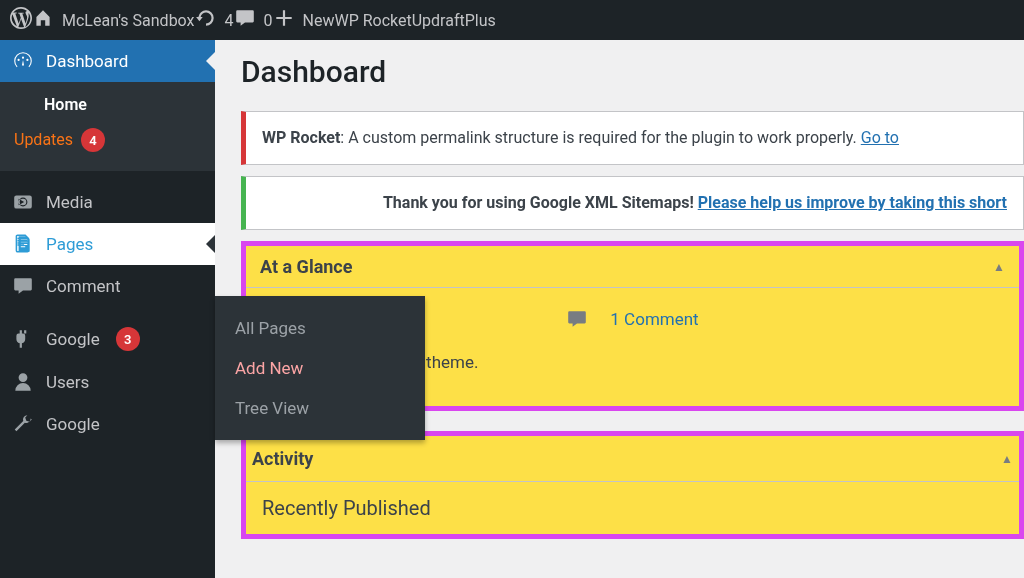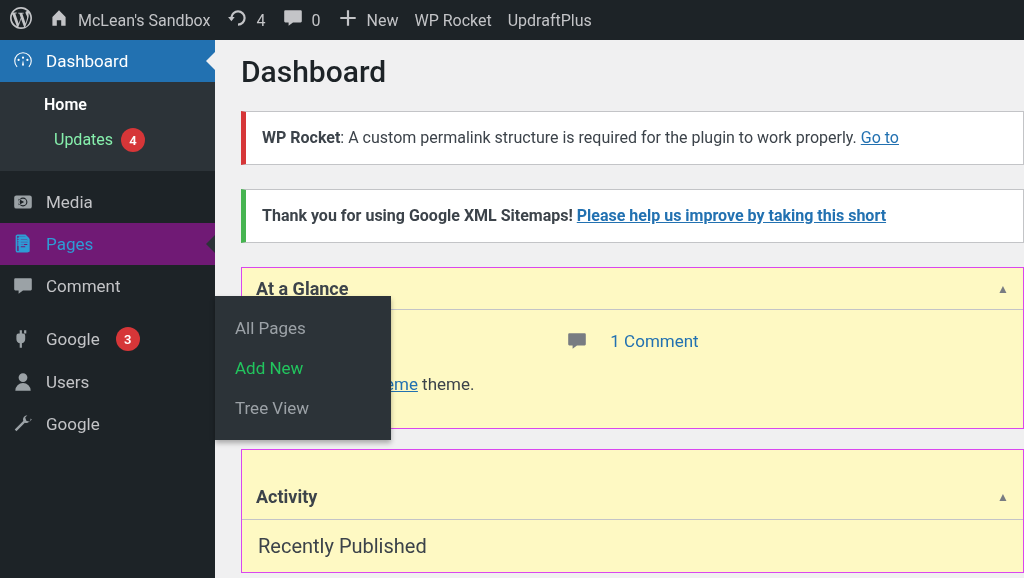--- a/index.html
+++ b/index.html
@@ -1,58 +1,58 @@
 <!DOCTYPE html>
 <html><head>
 <meta charset="utf-8">
 <style>
   * { box-sizing: border-box; margin: 0; padding: 0; }
   html, body { width: 1024px; height: 578px; overflow: hidden; font-family: -apple-system, BlinkMacSystemFont, "Segoe UI", Roboto, sans-serif; font-size: 15px; color: #3c434a; }
   
-  .adminbar { position: absolute; top: 0; left: 0; right: 0; height: 40px; background: #1d2327; color: #c3c4c7; display: flex; align-items: center; padding-left: 10px; gap: 16px; font-size: 16px; }
+  .adminbar { position: absolute; top: 0; left: 0; right: 0; height: 40px; background: #1d2327; color: #c3c4c7; display: flex; align-items: center; padding-left: 10px; gap: 0; font-size: 16px; }
   .adminbar .ab-item { display: flex; align-items: center; gap: 8px; cursor: pointer; color: #c3c4c7; }
   .adminbar .ab-icon svg { width: 22px; height: 22px; fill: #c3c4c7; }
   .adminbar .ab-num { color: #c3c4c7; }
   
   .sidebar { position: absolute; top: 40px; left: 0; width: 215px; bottom: 0; background: #1d2327; color: #c3c4c7; }
   .menu-item { display: flex; align-items: center; gap: 12px; padding: 10px 12px; font-size: 17px; cursor: pointer; position: relative; }
   .menu-item svg { width: 22px; height: 22px; fill: rgba(240,246,252,0.6); }
   .menu-item.current { background: #2271b1; color: #fff; }
   .menu-item.current svg { fill: #fff; }
   .menu-item.current::after { content: ""; position: absolute; right: -1px; top: 50%; transform: translateY(-50%); border: 10px solid transparent; border-right-color: #f0f0f1; }
   .submenu { background: #2c3338; padding: 6px 0 12px 0; }
   .submenu-item { padding: 7px 14px; font-size: 16px; cursor: pointer; }
   .submenu-item.current a, .submenu-item.current { color: #fff; font-weight: 600; margin-left: 30px; }
-  .submenu-item .dim { color: #86efac; margin-left: 40px; }
+  .submenu-item .dim { color: #f97316; }
   .separator { height: 10px; }
-  .menu-item.open { background: #701a75; color: #2e9cd6; }
+  .menu-item.open { background: #ffffff; color: #2e9cd6; }
   .menu-item.open svg { fill: #2e9cd6; }
   .menu-item.open::after { content: ""; position: absolute; right: -1px; top: 50%; transform: translateY(-50%); border: 10px solid transparent; border-right-color: #2c3338; }
   .badge { display: inline-flex; justify-content: center; align-items: center; min-width: 24px; height: 24px; border-radius: 12px; background: #d63638; color: #fff; font-size: 13px; font-weight: 600; padding: 0 6px; margin-left: 4px; }
   
-  .flyout { position: absolute; top: 296px; left: 215px; width: 176px; background: #2c3338; color: #9ca2a7; box-shadow: 0 3px 5px rgba(0,0,0,0.3); padding: 12px 0; z-index: 10; }
+  .flyout { position: absolute; top: 296px; left: 215px; width: 210px; background: #2c3338; color: #9ca2a7; box-shadow: 0 3px 5px rgba(0,0,0,0.3); padding: 12px 0; z-index: 10; }
   .fly-item { padding: 10px 20px; font-size: 17px; cursor: pointer; }
-  .fly-item.active { color: #22c55e; }
+  .fly-item.active { color: #fca5a5; }
   
   .main { position: absolute; top: 40px; left: 215px; right: 0; bottom: 0; background: #f0f0f1; padding: 14px 0 0 26px; overflow: hidden; }
   h1.page-title { font-size: 30px; font-weight: 500; color: #1d2327; margin-bottom: 22px; }
-  .notice { background: #fff; border: 1px solid #c3c4c7; border-left-width: 5px; margin-bottom: 24px; padding: 14px 16px; font-size: 16px; line-height: 1.5; }
+  .notice { background: #fff; border: 1px solid #c3c4c7; border-left-width: 5px; margin-bottom: 11px; padding: 14px 16px; font-size: 16px; line-height: 1.5; }
   .notice.red { border-left-color: #d63638; }
-  .notice.green { border-left-color: #46b450; }
+  .notice.green { border-left-color: #46b450; text-align: right; }
   .notice a { color: #2271b1; text-decoration: underline; }
-  .metabox { background: #fef9c3; border: 1px solid #d946ef; margin-bottom: 20px; }
+  .metabox { background: #fde047; border: 5px solid #d946ef; margin-bottom: 20px; }
   .metabox-head { padding: 10px 14px; font-weight: 700; font-size: 18px; border-bottom: 1px solid #c3c4c7; display: flex; justify-content: space-between; align-items: center; }
   .tri { color: #787c82; font-size: 12px; }
   .glance-body { padding: 14px 16px; font-size: 16px; }
   .glance-comment { display: flex; justify-content: center; align-items: center; gap: 22px; padding: 6px 0 22px 0; }
   .glance-comment a { color: #2271b1; text-decoration: none; font-size: 17px; }
   .glance-comment svg { width: 22px; height: 22px; fill: #787c82; }
   .glance-theme { font-size: 17px; }
   .glance-theme a { color: #2271b1; text-decoration: underline; }
-  .activity-head { padding: 12px 14px; font-weight: 700; font-size: 18px; display: flex; justify-content: space-between; align-items: center; border-bottom: 1px solid #c3c4c7; margin-top: 24px; }
+  .activity-head { padding: 12px 6px; font-weight: 700; font-size: 18px; display: flex; justify-content: space-between; align-items: center; border-bottom: 1px solid #c3c4c7; }
   .activity-body { padding: 14px 16px; font-size: 20px; }
 </style>
 </head>
 <body>
 
 <div class="adminbar">
   <span class="ab-item">
     <span class="ab-icon">
       <svg viewBox="0 0 20 20">
           <path d="M10 0C4.5 0 0 4.5 0 10s4.5 10 10 10 10-4.5 10-10S15.5 0 10 0zM1.5 10c0-1.2.3-2.4.7-3.4l4 11C3.5 16 1.5 13.2 1.5 10zm8.5 8.5c-.8 0-1.6-.1-2.4-.3l2.5-7.4 2.6 7.2c0 .1 0 .1.1.1-.9.3-1.8.4-2.8.4zm1.2-12.5c.5 0 1-.1 1-.1.5 0 .4-.7 0-.7 0 0-1.4.1-2.3.1-.8 0-2.2-.1-2.2-.1-.5 0-.5.7-.1.7 0 0 .4.1.9.1l1.3 3.7L7.9 15l-3.1-9.1c.5 0 1-.1 1-.1.5 0 .4-.7 0-.7 0 0-1.4.1-2.3.1h-.5C4.5 2.9 7.1 1.5 10 1.5c2.2 0 4.1.8 5.6 2.2h-.1c-.8 0-1.4.7-1.4 1.5 0 .7.4 1.3.8 2 .3.6.7 1.3.7 2.3 0 .7-.3 1.6-.6 2.7L14.2 15l-3-9zm6.1-.2c.8 1.3 1.2 2.9 1.2 4.5 0 3.5-1.9 6.5-4.7 8.1l2.6-7.5c.5-1.2.6-2.2.6-3 0-.8-.1-1.5-.3-2.1h.6z"></path>

